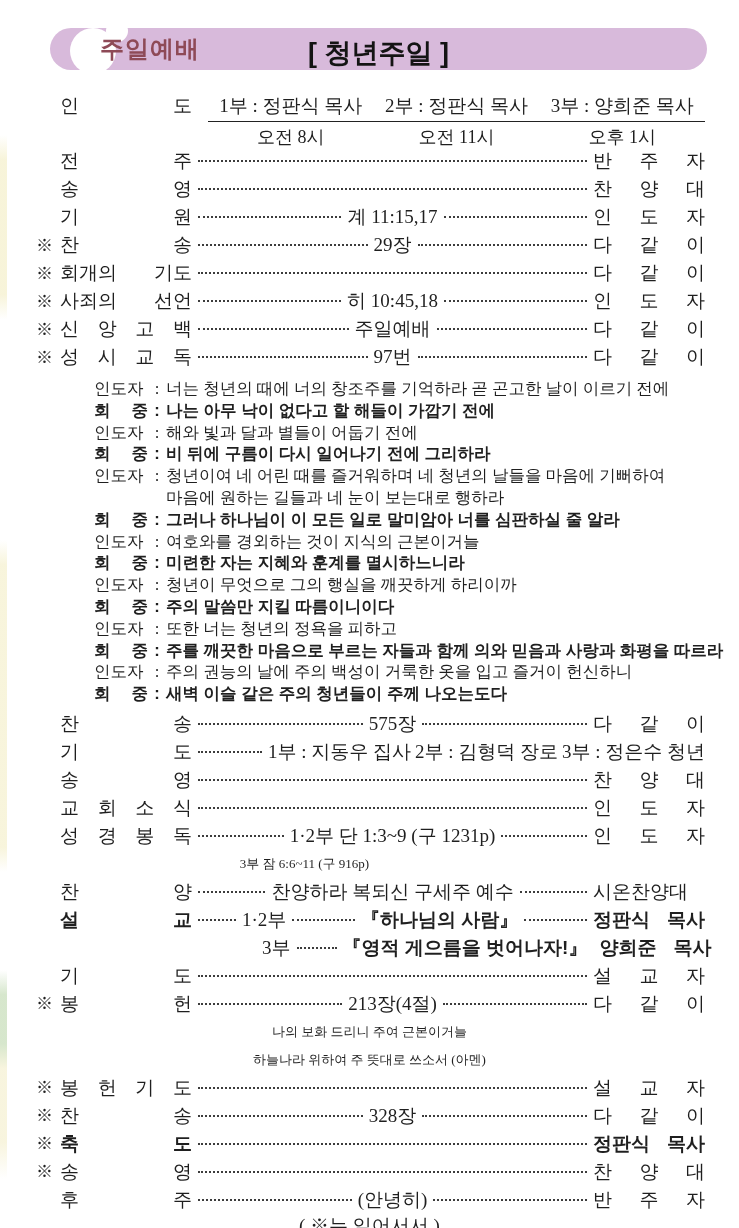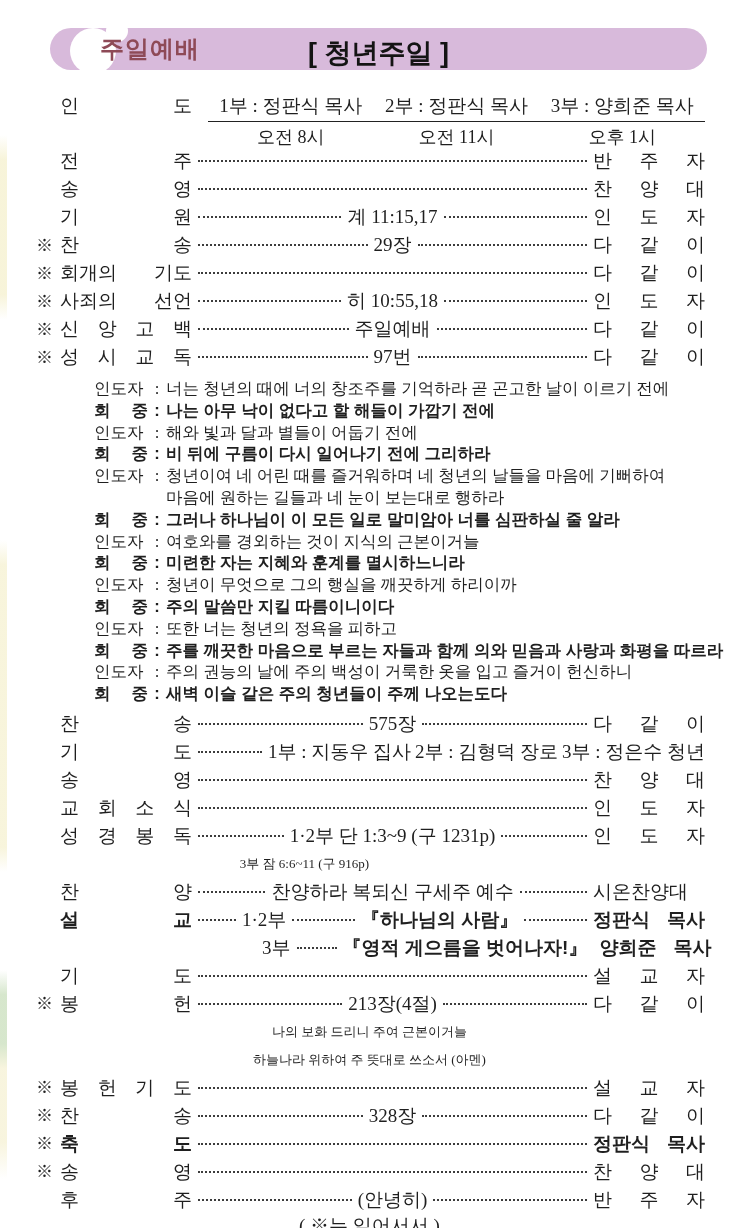--- a/index.html
+++ b/index.html
@@ -126,21 +126,21 @@
     <div class="row">
       <span class="star">※</span>
       <span class="label">회개의 기도</span>
       <span class="leader"></span>
       <span class="right">다 같 이</span>
     </div>
     <div class="row">
       <span class="star">※</span>
       <span class="label">사죄의 선언</span>
       <span class="leader"></span>
-      <span class="center">히 10:55,18</span>
+      <span class="center">히 10:45,18</span>
       <span class="leader"></span>
       <span class="right">인 도 자</span>
     </div>
     <div class="row">
       <span class="star">※</span>
       <span class="label">신 앙 고 백</span>
       <span class="leader"></span>
       <span class="center">주일예배</span>
       <span class="leader"></span>
       <span class="right">다 같 이</span>

